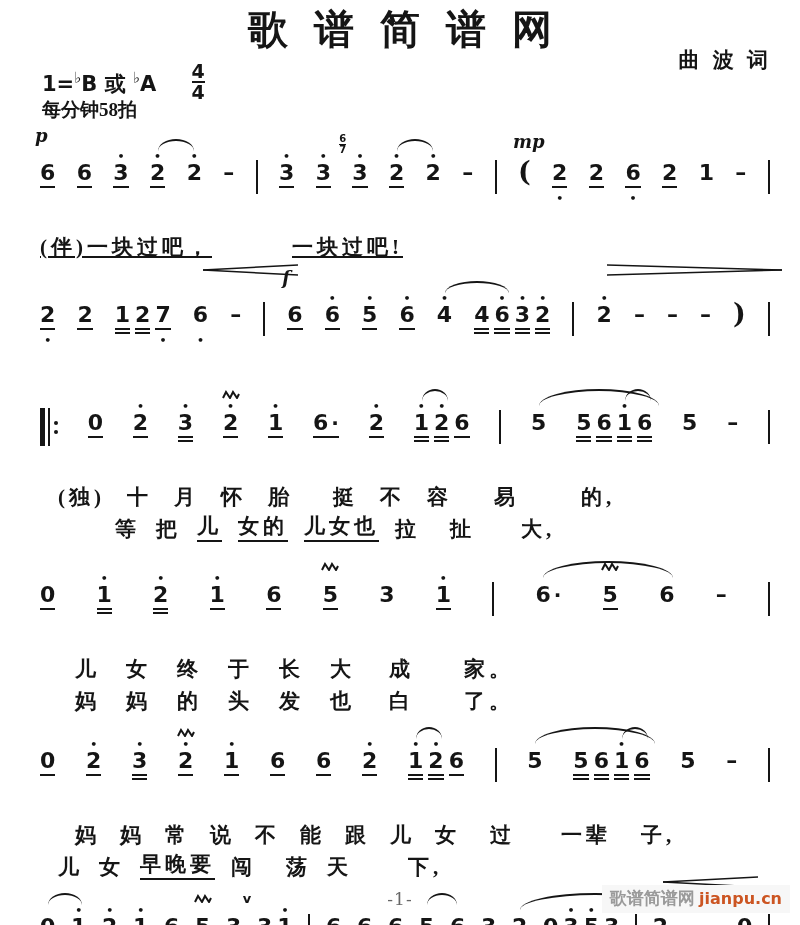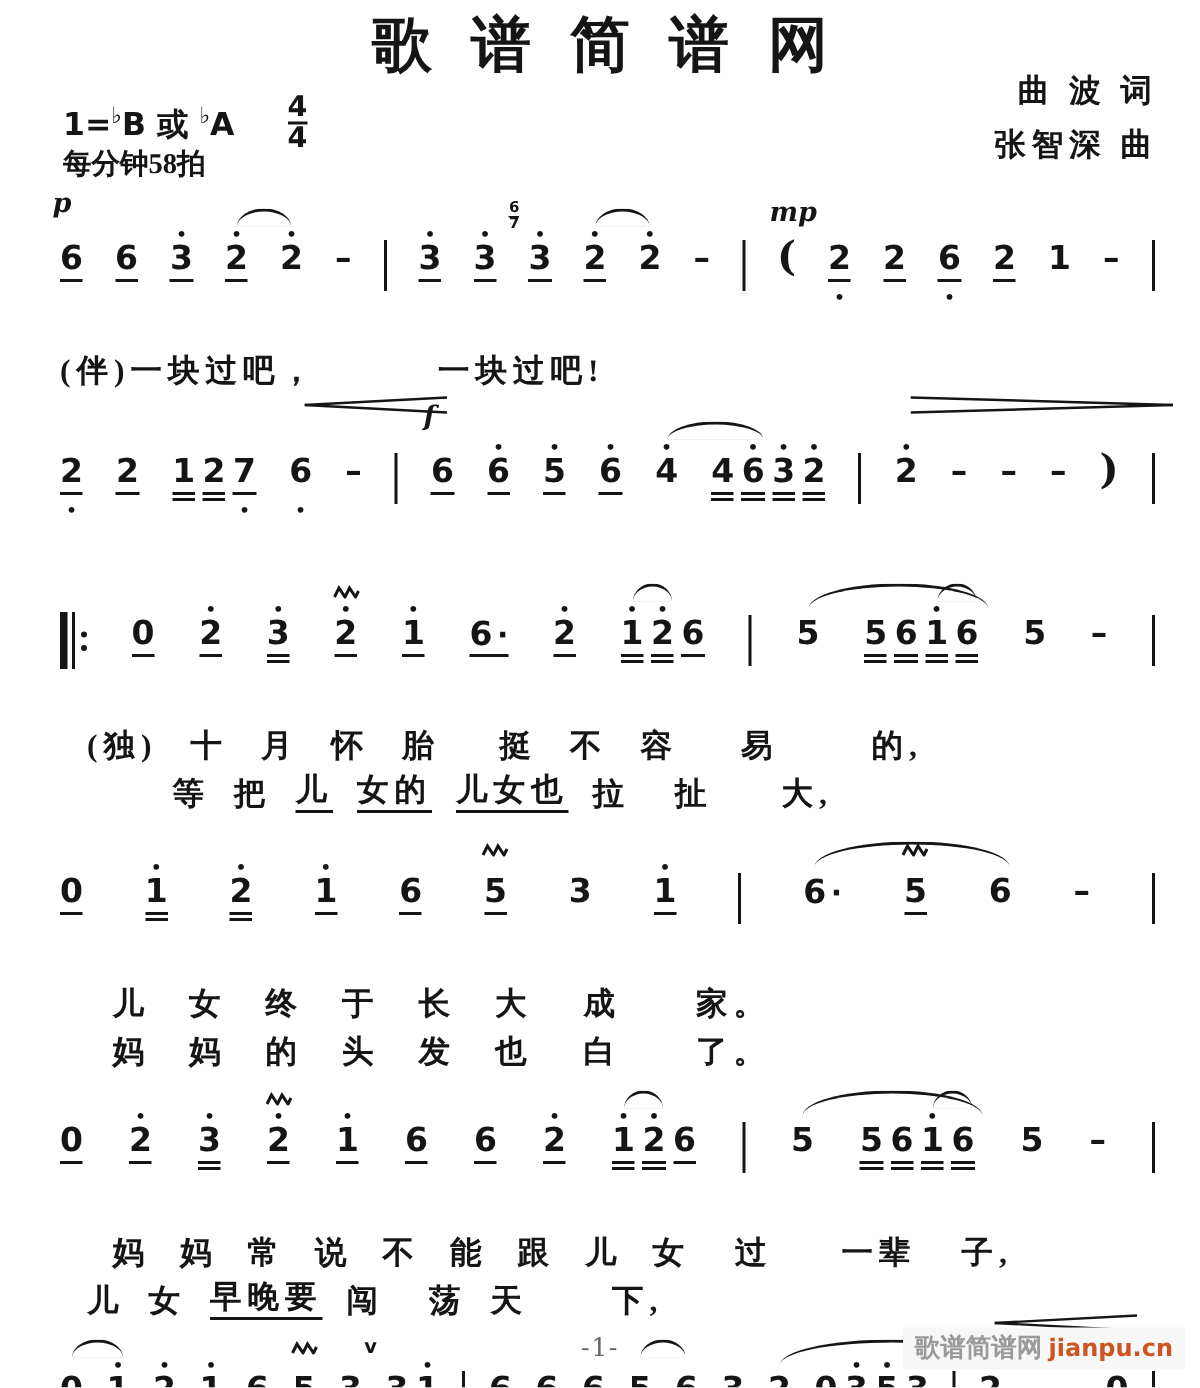--- a/index.html
+++ b/index.html
@@ -68,21 +68,20 @@
 </style>
 </head>
 <body>
 
 <div class="page">
 
   <h1 class="title">歌谱简谱网</h1>
 
   <div class="credits">
     <div>曲 波 词</div>
-    <div>张智深 曲</div>
   </div>
 
   <div class="keysig">
     <span>1=</span><span class="flat">♭</span><span>B</span>
     <span class="kcjk">或</span>
     <span class="flat">♭</span><span>A</span>
     <span class="timesig">
       <span style="display:block">4</span>
       <span style="display:block" class="tb">4</span>
     </span>
@@ -215,21 +214,21 @@
           </span>
           <span class="note">
             <span class="hi">&nbsp;</span>
             <span class="dg">1</span>
             <span class="uls"></span>
             <span class="lo">&nbsp;</span>
           </span>
           <span class="dash">–</span>
           <span class="bar"></span>
         </div>
-        <div class="lyr" style="padding-left: 0px; gap: 0px;">
+        <div class="lyr" style="padding-left: 0px; gap: 0px; text-decoration: underline;">
           <span class="syl">(伴)一块过吧，</span>
           <span class="syl" style="margin-left: 80px;">一块过吧!</span>
         </div>
       </div>
       <div class="mline mline-2">
         <div class="staff">
           <span class="note">
             <span class="hi">&nbsp;</span>
             <span class="dg">2</span>
             <span class="uls">

